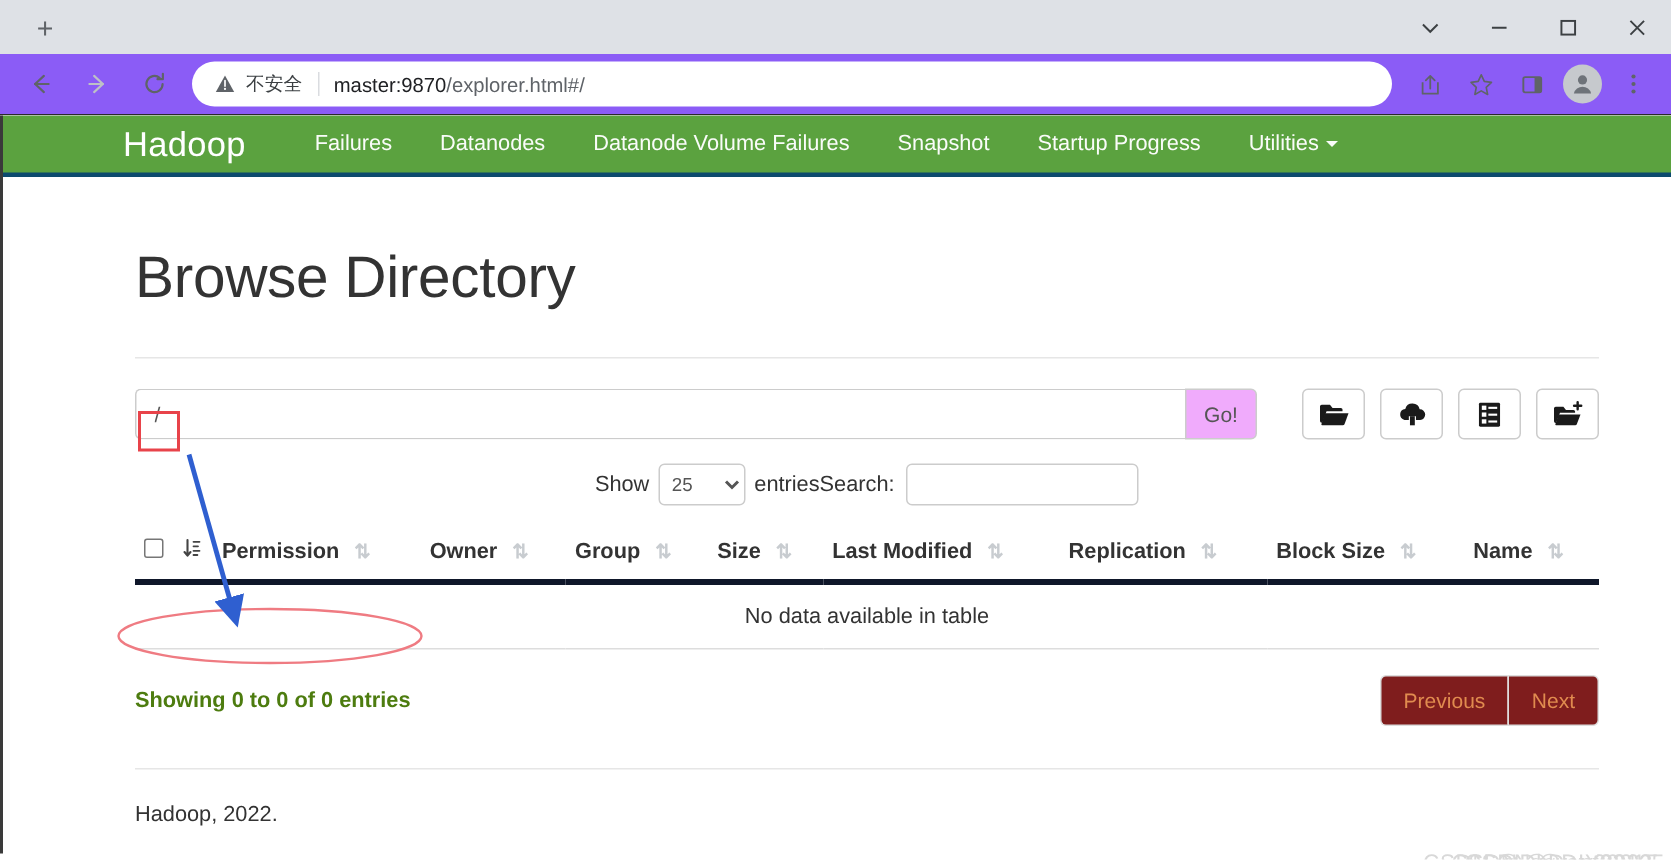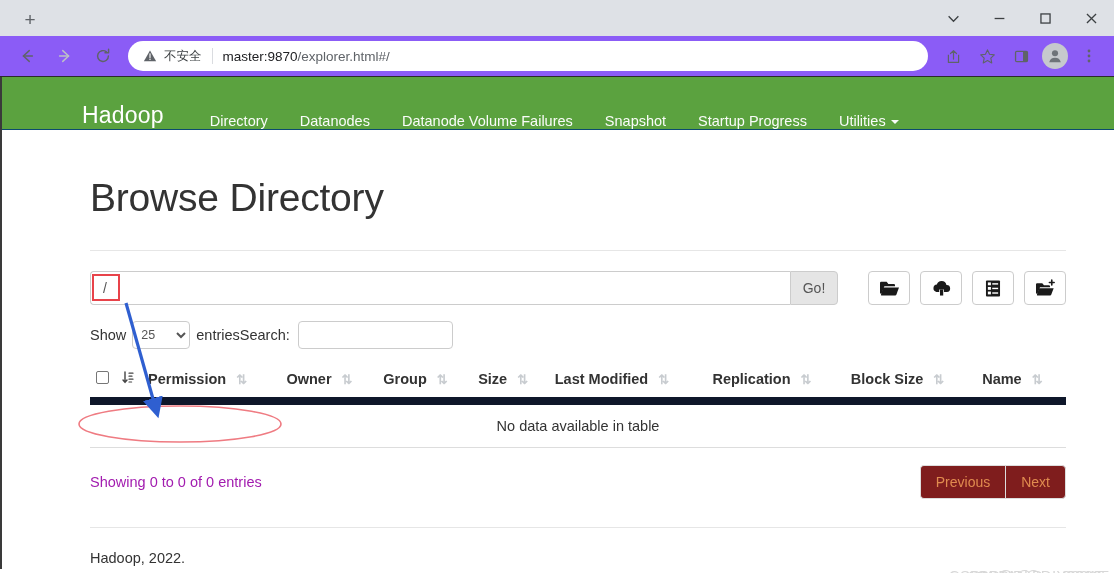--- a/index.html
+++ b/index.html
@@ -90,24 +90,24 @@
   .chrome-bottom-line { height:1px; background:#2b2b2b; }
 
   
   .page {
     height:calc(573px - 36px - 44px - 1px);
     background:#ffffff; overflow:hidden; position:relative;
     border-left:2px solid #3a3a3a;
   }
 
   .navbar {
-    height:53px; background:#5ba23f;
-    display:flex; align-items:flex-end;
+    height:41px; background:#5ba23f;
+    display:flex; align-items:center;
     padding-left:80px;
-    border-bottom:1px solid #0c4a6e;
+    border-bottom:3px solid #0c4a6e;
   }
   .brand {
     color:#ffffff; font-size:23px; letter-spacing:.2px;
     margin-right:30px; font-weight:400;
   }
   .navlinks { display:flex; align-items:center; }
   .navlink {
     color:#ffffff; font-size:14.5px; padding:0 16px;
     white-space:nowrap; opacity:.97;
   }
@@ -130,55 +130,55 @@
   .path-input {
     flex:1 1 auto; height:34px;
     border:1px solid #ccc; border-right:none; border-radius:4px 0 0 4px;
     background:#fff; font-size:14px; color:#555;
     padding:0 12px; outline:none; min-width:0;
     font-family:"Liberation Sans", sans-serif;
   }
   .go-btn {
     height:34px; min-width:48px;
     border:1px solid #ccc; border-radius:0 4px 4px 0;
-    background:#e5e5e5; color:#555; font-size:14px;
+    background:#f0abfc; color:#555; font-size:14px;
     font-family:"Liberation Sans", sans-serif;
     cursor:pointer;
   }
   .icon-btns { display:flex; margin-left:30px; }
   .icon-btn {
     width:42px; height:34px; margin-left:10px;
     border:1px solid #ccc; border-radius:4px; background:#fff;
     display:flex; align-items:center; justify-content:center;
     cursor:pointer;
   }
   .icon-btn:first-child { margin-left:0; }
 
   .ctrlrow {
-    display:flex; align-items:center; justify-content:flex-start;
+    display:flex; align-items:center; justify-content:center;
     margin-top:16px;
   }
   .show-entries { display:flex; align-items:center; font-size:14.5px; color:#333; }
   .len-select {
     margin:0 6px; height:28px; width:58px;
     border:1px solid #ccc; border-radius:4px; background:#fff;
     font-size:12.5px; color:#555; padding:0 4px;
     font-family:"Liberation Sans", sans-serif;
   }
   .search-box { display:flex; align-items:center; font-size:14.5px; color:#333; }
   .search-input {
     margin-left:8px; width:155px; height:28px;
     border:1px solid #ccc; border-radius:4px; background:#fff;
     padding:0 8px; font-size:13px; outline:none;
     font-family:"Liberation Sans", sans-serif;
   }
 
   table.dt { width:100%; border-collapse:collapse; margin-top:14px; }
   table.dt thead th {
-    border-bottom:8px solid #0f172a;
+    border-bottom:4px solid #0f172a;
     text-align:left; padding:8px 6px 10px 6px;
     font-size:14.5px; color:#333; font-weight:bold;
     white-space:nowrap; vertical-align:middle;
   }
   .th-inner { display:flex; align-items:center; gap:10px; }
   .sort-ico { color:#c8ccd0; font-size:13px; line-height:1; letter-spacing:-1px; }
   .sort-ico.active { color:#444; }
   .hdr-check {
     width:13px; height:13px; border:1px solid #767676; border-radius:2px;
     background:#fff; display:inline-block;
@@ -186,21 +186,21 @@
   table.dt td.empty {
     text-align:center; padding:13px 6px;
     font-size:14.5px; color:#333;
     border-bottom:1px solid #dddddd;
   }
 
   .footrow {
     display:flex; align-items:center; justify-content:space-between;
     margin-top:17px;
   }
-  .info { font-size:14.5px; color:#a21caf; }
+  .info { font-size:14.5px; color:#4d7c0f;font-weight:bold; }
   .pager { display:flex; }
   .pgbtn {
     border:1px solid #ddd; background:#7f1d1d; color:#e08b4f;
     font-size:14px; padding:8px 15px;
     font-family:"Liberation Sans", sans-serif; cursor:pointer;
   }
   .pgbtn.prev { border-radius:4px 0 0 4px; border-right:none; }
   .pgbtn.next { border-radius:0 4px 4px 0;text-align:right; }
 
   .footer-hr { height:1px; background:#e6e6e6; margin-top:28px; }
@@ -317,21 +317,21 @@
       </div>
     </div>
   </div>
   <div class="chrome-bottom-line"></div>
 
   <div class="page">
 
     <div class="navbar">
       <div class="brand">Hadoop</div>
       <div class="navlinks">
-        <a class="navlink">Directory</a>
+        <a class="navlink">Failures</a>
         <a class="navlink">Datanodes</a>
         <a class="navlink">Datanode Volume Failures</a>
         <a class="navlink">Snapshot</a>
         <a class="navlink">Startup Progress</a>
         <a class="navlink"><span>Utilities</span><i class="caret"></i></a>
       </div>
     </div>
 
     <div class="container">
 

